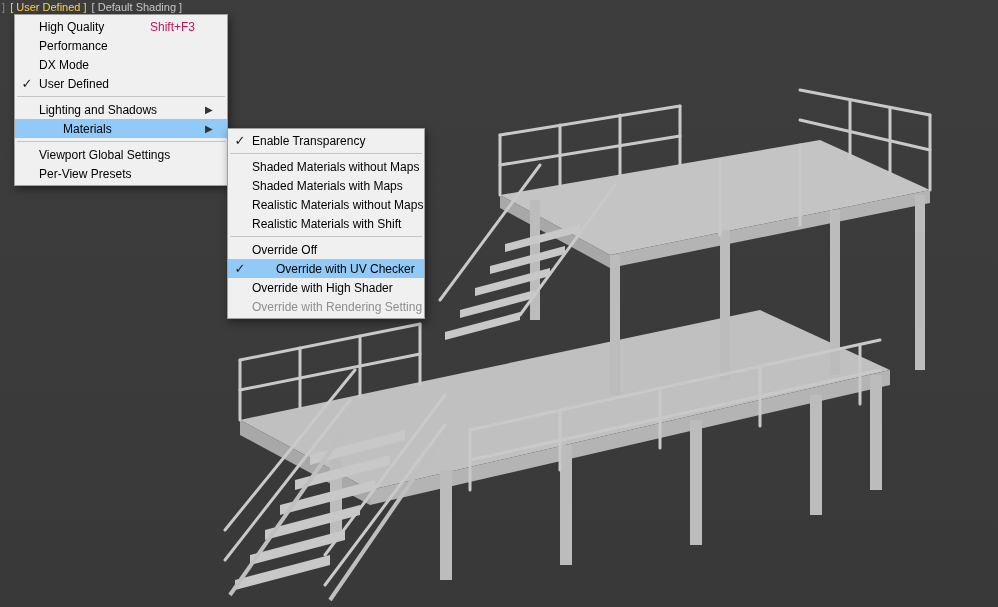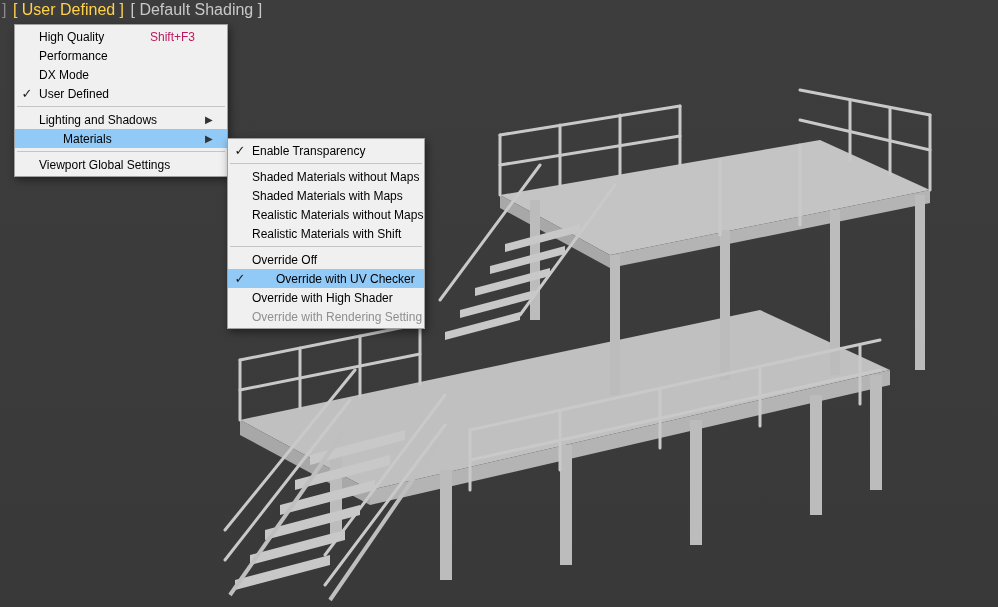--- a/index.html
+++ b/index.html
@@ -18,37 +18,36 @@
     background: linear-gradient(#3d3d3d, #393939);
   }
   
   .vp-label-bar {
     position: absolute;
     top: 0;
     left: 0;
     height: 14px;
     padding: 1px 2px;
     color: #9d9d9d;
-    font-size: 16px;
+    font-size: 11px;
     user-select: none;
     white-space: nowrap;
   }
   .vp-label-bar span { margin-right: 2px; }
   .bracket { color: #8a8a8a; }
   .active-label { color: #ffd24a; }
   .inactive-label { color: #c8c8c8; }
 
   
   .menu {
     position: absolute;
     background: #f0f0f0;
     border: 1px solid #a0a0a0;
     box-shadow: 2px 3px 8px rgba(0,0,0,.45);
     padding: 2px 0;
-    margin-top: 10px;
   }
   .menu-item {
     display: flex;
     align-items: center;
     height: 19px;
     padding: 0 8px 0 0;
     color: #000;
     cursor: default;
   }
   .menu-item.highlight { background: #91c9f7; gap: 24px; }
@@ -210,20 +209,25 @@
       <span class="check-col"></span>
       <span class="label-col">Materials</span>
       <span class="arrow-col">▶</span>
     </div>
     <div class="sep"></div>
     <div class="menu-item">
       <span class="check-col"></span>
       <span class="label-col">Viewport Global Settings</span>
       <span class="arrow-col"></span>
     </div>
+    <div class="menu-item">
+      <span class="check-col"></span>
+      <span class="label-col">Per-View Presets</span>
+      <span class="arrow-col"></span>
+    </div>
   </div>
 
   <div class="menu menu2">
     <div class="menu-item">
       <span class="check-col">✓</span>
       <span class="label-col">Enable Transparency</span>
     </div>
     <div class="sep"></div>
     <div class="menu-item">
       <span class="check-col"></span>

